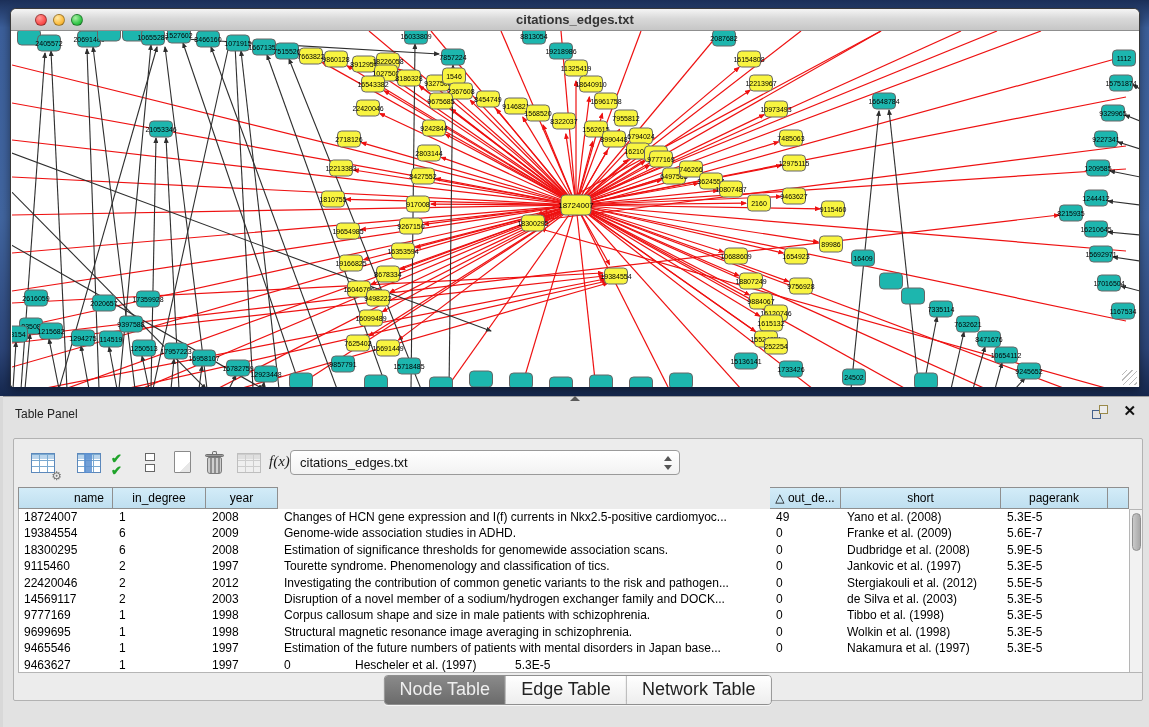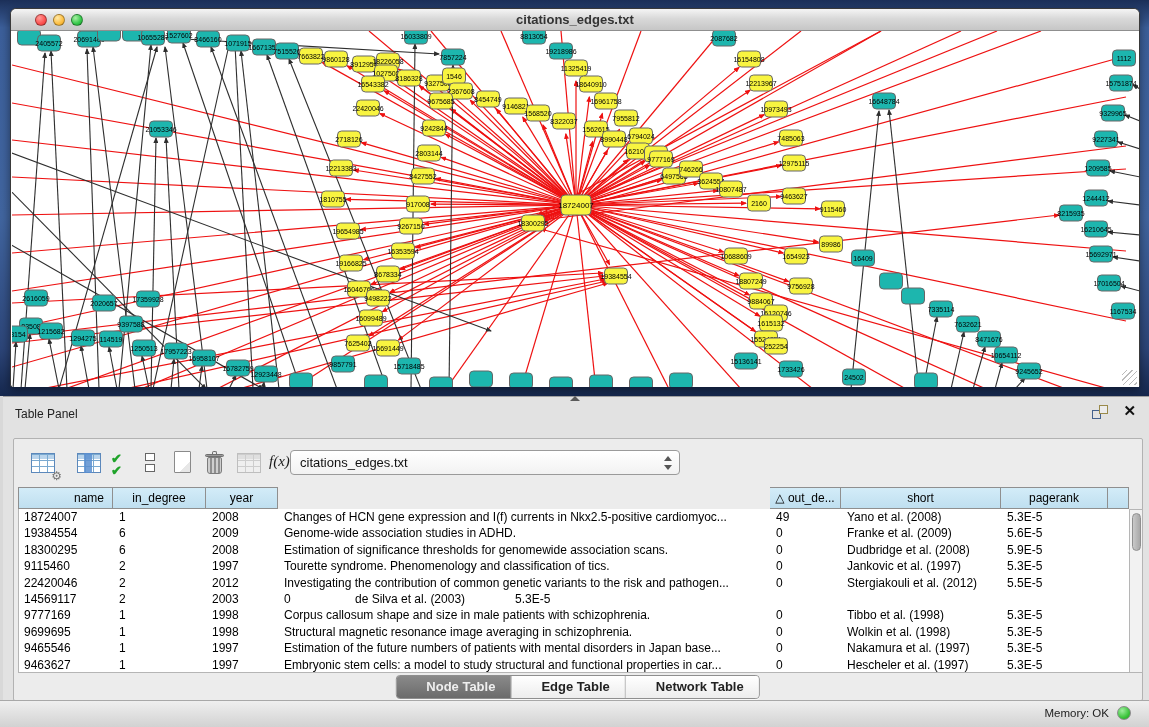--- a/index.html
+++ b/index.html
@@ -67,21 +67,21 @@
         border-right:1px solid #8f8f8f; font-size:12px; color:#000; text-align:center; line-height:21px; overflow:hidden; white-space:nowrap; }
   .th:first-child { border-left:1px solid #8f8f8f; }
   .tbody { position:absolute; left:15px; top:112px; width:1111px; height:164px; background:#fff; border-left:1px solid #b5b5b5; border-bottom:1px solid #b5b5b5; overflow:hidden; }
   .trow { display:flex; height:16.4px; }
   .td { font-size:12px; color:#000; padding-left:5px; line-height:16px; overflow:hidden; white-space:nowrap; }
   .vscroll { position:absolute; left:1126px; top:112px; width:14px; height:164px; background:#f2f2f2; border:1px solid #b5b5b5; }
   .vthumb { position:absolute; left:1.5px; top:3px; width:9px; height:38px; background:linear-gradient(90deg,#c9c9c9,#a8a8a8); border:1px solid #8f8f8f; border-radius:5px; }
 
   
   .segbar { position:absolute; left:50%; transform:translateX(-50%); top:278px; display:flex; border:1px solid #8f8f8f; border-radius:4px; overflow:hidden; box-shadow:0 1px 0 rgba(255,255,255,.7); }
-  .seg { font-size:13px; padding:3px 15px 4px 30px; background:linear-gradient(180deg,#ffffff,#ededed); color:#222; border-right:1px solid #b0b0b0;font-weight:bold; }
+  .seg { font-size:18px; padding:3px 15px 4px 15px; background:linear-gradient(180deg,#ffffff,#ededed); color:#222; border-right:1px solid #b0b0b0; }
   .seg:last-child { border-right:none;text-align:center; }
   .seg.sel { background:linear-gradient(180deg,#8a8a8a,#6b6b6b); color:#efefef; }
 
   
   .statusbar { position:absolute; left:0; top:700px; width:1149px; height:27px; border-top:1px solid #a8a8a8;
       background:linear-gradient(180deg,#efefef,#d2d2d2); }
   .mem-label { position:absolute; right:40px; top:6px; font-size:11.5px; color:#222; }
   .mem-led { position:absolute; right:18px; top:5px; width:14px; height:14px; border-radius:50%; border:1px solid #8a8a8a;
       background:radial-gradient(circle at 35% 30%,#9dee9d,#35c135 65%,#27962b); }
 
@@ -598,21 +598,21 @@
           <div class="td" style="width: 160px;">Yano et al. (2008)</div>
           <div class="td" style="width: 107px;">5.3E-5</div>
         </div>
         <div class="trow">
           <div class="td" style="width: 95px;">19384554</div>
           <div class="td" style="width: 93px;">6</div>
           <div class="td" style="width: 72px;">2009</div>
           <div class="td" style="width: 492px;">Genome-wide association studies in ADHD.</div>
           <div class="td" style="width: 71px;">0</div>
           <div class="td" style="width: 160px;">Franke et al. (2009)</div>
-          <div class="td" style="width: 107px;">5.6E-5</div>
+          <div class="td" style="width: 107px;">5.6E-7</div>
         </div>
         <div class="trow">
           <div class="td" style="width: 95px;">18300295</div>
           <div class="td" style="width: 93px;">6</div>
           <div class="td" style="width: 72px;">2008</div>
           <div class="td" style="width: 492px;">Estimation of significance thresholds for genomewide association scans.</div>
           <div class="td" style="width: 71px;">0</div>
           <div class="td" style="width: 160px;">Dudbridge et al. (2008)</div>
           <div class="td" style="width: 107px;">5.9E-5</div>
         </div>
@@ -631,20 +631,21 @@
           <div class="td" style="width: 72px;">2012</div>
           <div class="td" style="width: 492px;">Investigating the contribution of common genetic variants to the risk and pathogen...</div>
           <div class="td" style="width: 71px;">0</div>
           <div class="td" style="width: 160px;">Stergiakouli et al. (2012)</div>
           <div class="td" style="width: 107px;">5.5E-5</div>
         </div>
         <div class="trow">
           <div class="td" style="width: 95px;">14569117</div>
           <div class="td" style="width: 93px;">2</div>
           <div class="td" style="width: 72px;">2003</div>
+          <div class="td" style="width: 492px;">Disruption of a novel member of a sodium/hydrogen exchanger family and DOCK...</div>
           <div class="td" style="width: 71px;">0</div>
           <div class="td" style="width: 160px;">de Silva et al. (2003)</div>
           <div class="td" style="width: 107px;">5.3E-5</div>
         </div>
         <div class="trow">
           <div class="td" style="width: 95px;">9777169</div>
           <div class="td" style="width: 93px;">1</div>
           <div class="td" style="width: 72px;">1998</div>
           <div class="td" style="width: 492px;">Corpus callosum shape and size in male patients with schizophrenia.</div>
           <div class="td" style="width: 71px;">0</div>
@@ -666,35 +667,30 @@
           <div class="td" style="width: 72px;">1997</div>
           <div class="td" style="width: 492px;">Estimation of the future numbers of patients with mental disorders in Japan base...</div>
           <div class="td" style="width: 71px;">0</div>
           <div class="td" style="width: 160px;">Nakamura et al. (1997)</div>
           <div class="td" style="width: 107px;">5.3E-5</div>
         </div>
         <div class="trow">
           <div class="td" style="width: 95px;">9463627</div>
           <div class="td" style="width: 93px;">1</div>
           <div class="td" style="width: 72px;">1997</div>
-          <div class="td" style="width: 492px;">Embryonic stem cells: a model to study structural and functional properties in car...</div>
           <div class="td" style="width: 71px;">0</div>
           <div class="td" style="width: 160px;">Hescheler et al. (1997)</div>
           <div class="td" style="width: 107px;">5.3E-5</div>
         </div>
       </div>
     <div class="vscroll">
       <div class="vthumb"></div>
     </div>
 
     <div class="segbar">
         <div class="seg sel">Node Table</div>
         <div class="seg">Edge Table</div>
         <div class="seg">Network Table</div>
       </div>
   </div>
 
-  <div class="statusbar">
-    <span class="mem-label">Memory: OK</span>
-    <span class="mem-led"></span>
-  </div>
 
 </div>
 
 </body></html>

